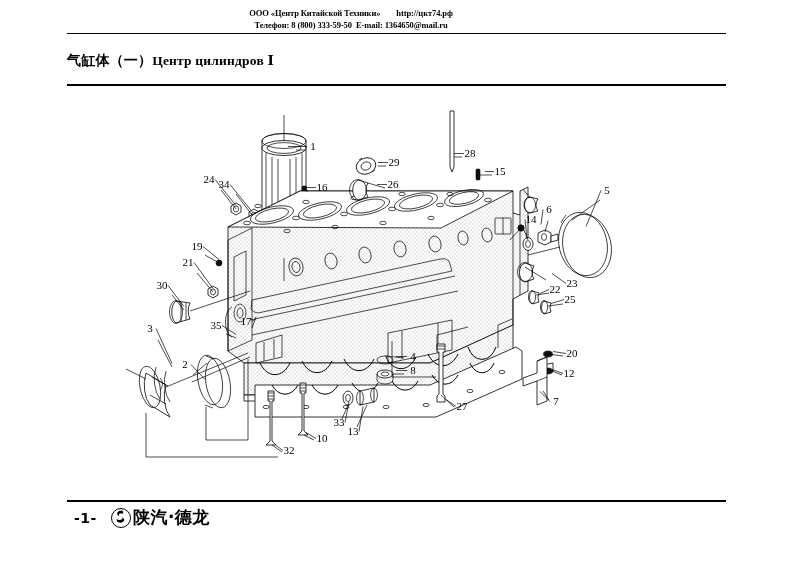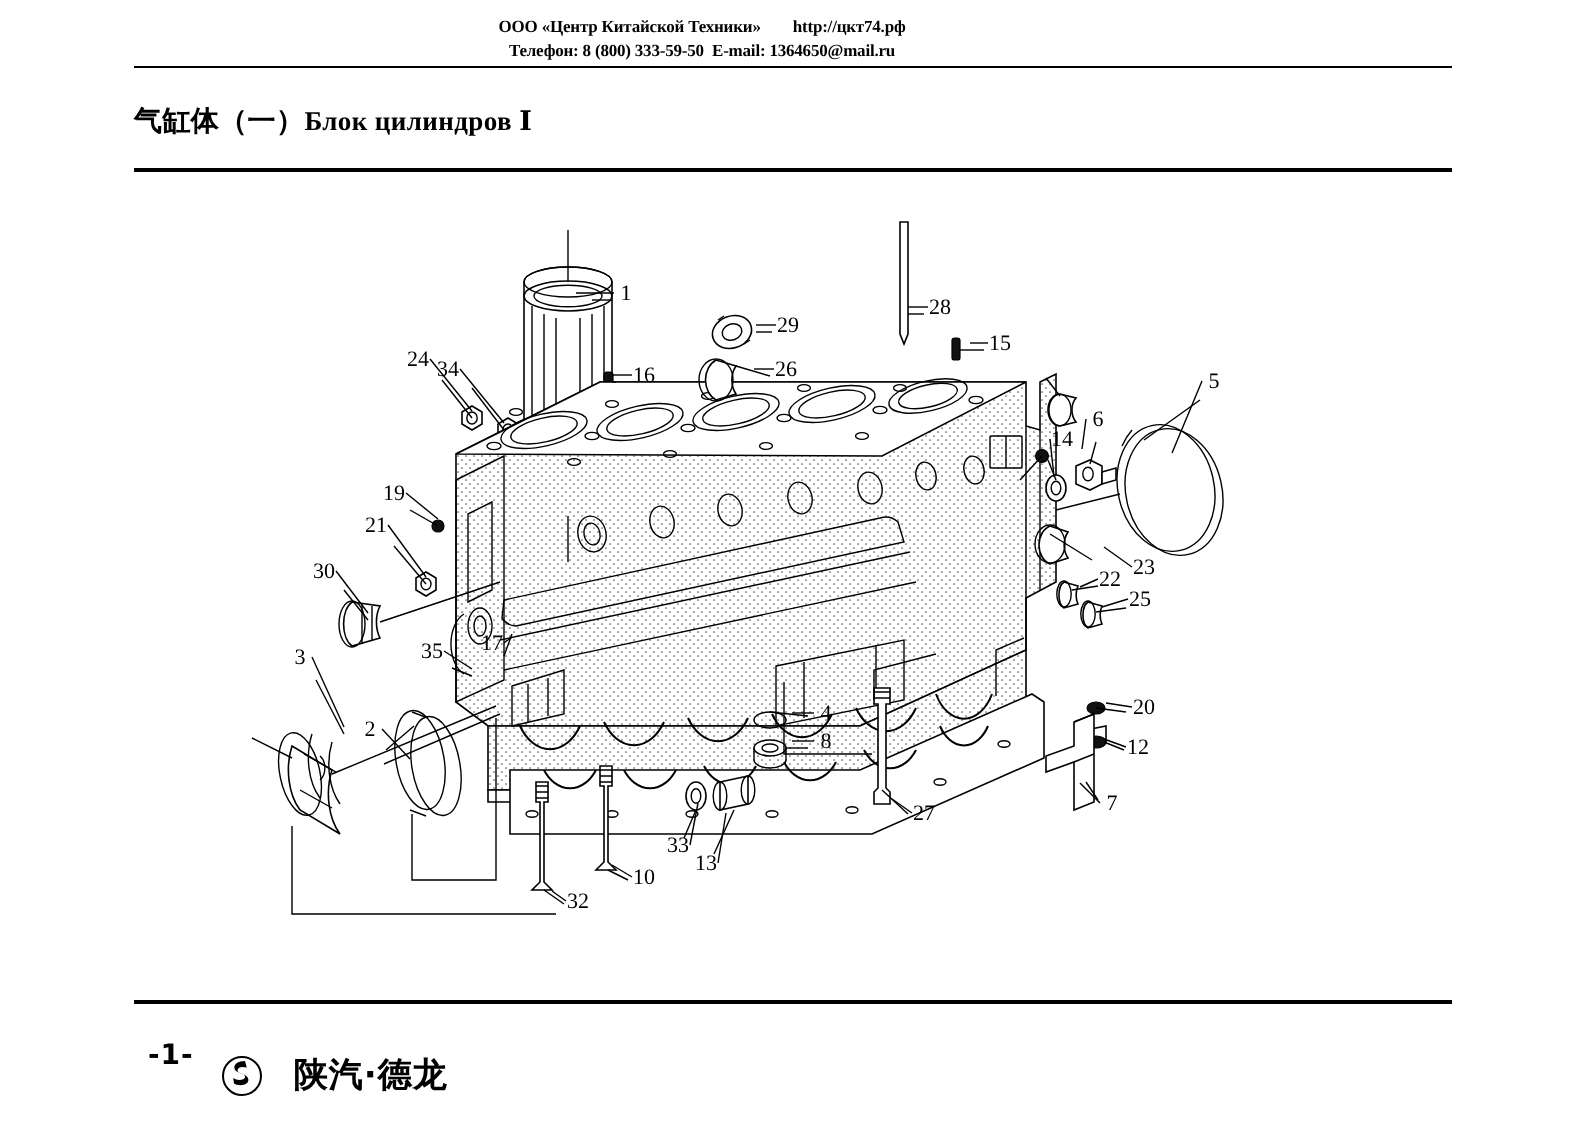--- a/index.html
+++ b/index.html
@@ -67,22 +67,21 @@
   }
   #page-number {
     font-family: "DejaVu Sans", "Liberation Sans", sans-serif;
     font-size: 14px;
     font-weight: bold;
     letter-spacing: 0.5px;
   }
   #brand-logo {
     display: flex;
     align-items: center;
-    gap: 16px;
-    margin-top: 20px;
+    gap: 2px;
   }
   #brand-mark {
     width: 18px; height: 18px;
     border: 1.8px solid #000;
     border-radius: 50%;
     position: relative;
     display: inline-block;
   }
   #brand-mark svg { position: absolute; left: 2px; top: 1px; }
   #brand-text {
@@ -118,21 +117,21 @@
   </div>
   <div class="line">
     <span>Телефон: 8 (800) 333-59-50</span>&nbsp;
     <span>E-mail: 1364650@mail.ru</span>
   </div>
 </div>
 
 <div class="rule" id="rule-top"></div>
 
 <div id="page-title">
-  <span class="cn">气缸体（一）</span><span class="ru">Блок цилиндров</span>&nbsp;<span class="ru">Ⅰ</span>
+  <span class="cn">气缸体（一）</span><span class="ru">Центр цилиндров</span>&nbsp;<span class="ru">Ⅰ</span>
 </div>
 
 <div class="rule" id="rule-title"></div>
 
 <div id="diagram">
 <svg width="793" height="395" viewBox="0 0 793 395" xmlns="http://www.w3.org/2000/svg">
   <defs>
     <pattern id="stip" width="4" height="4" patternUnits="userSpaceOnUse">
       <rect width="4" height="4" fill="#ffffff"></rect>
       <circle cx="1" cy="1" r="0.42" fill="#555"></circle>

